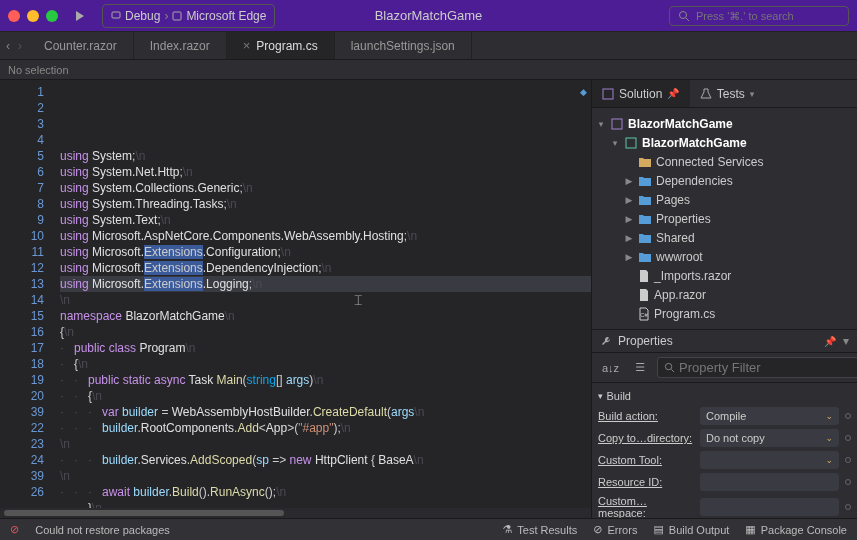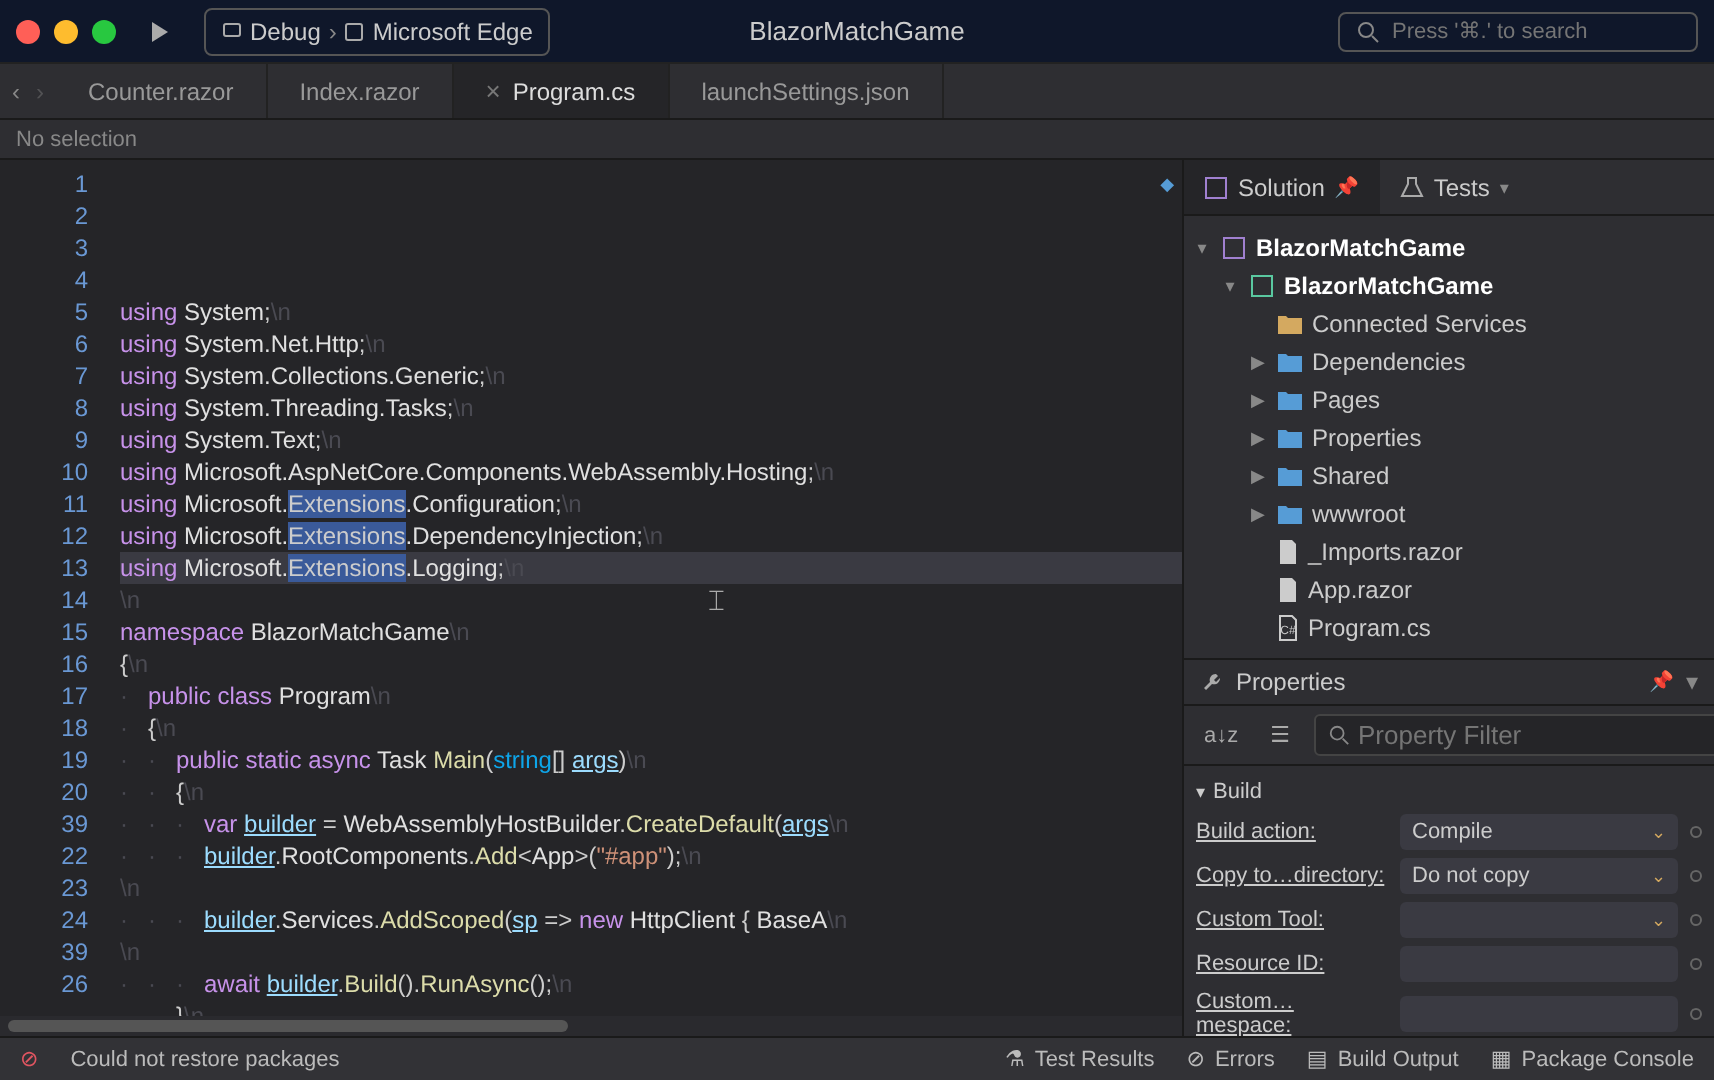--- a/index.html
+++ b/index.html
@@ -1,18 +1,18 @@
 <!DOCTYPE html>
 <html><head>
   <meta charset="utf-8">
   <style>
     * { box-sizing: border-box; margin: 0; padding: 0; font-family: -apple-system, BlinkMacSystemFont, "Segoe UI", sans-serif; }
     body { background: #2a2a2e; color: #ccc; font-size: 12px; width: 857px; height: 540px; overflow: hidden; display: flex; flex-direction: column; }
     
-    .titlebar { height: 32px; background: #0f172a; display: flex; align-items: center; padding: 0 8px; gap: 8px; border-bottom: 1px solid #222; }
+    .titlebar { height: 32px; background: #4c1d95; display: flex; align-items: center; padding: 0 8px; gap: 8px; border-bottom: 1px solid #222; }
     .traffic { display: flex; gap: 7px; }
     .traffic span { width: 12px; height: 12px; border-radius: 50%; display: block; }
     .tr-close { background: #ff5f57; }
     .tr-min { background: #febc2e; }
     .tr-max { background: #28c840; }
     .tb-btn { width: 28px; height: 24px; display: flex; align-items: center; justify-content: center; color: #aaa; border-radius: 3px; }
     .tb-config { display: flex; align-items: center; gap: 4px; border: 1px solid #555; border-radius: 4px; padding: 2px 8px; height: 24px; color: #ccc; }
     .tb-title { position: absolute; left: 50%; transform: translateX(-50%); color: #ccc; font-size: 13px; }
     .tb-search { margin-left: auto; border: 1px solid #555; border-radius: 4px; padding: 3px 8px; width: 180px; display: flex; align-items: center; gap: 6px; color: #888; }
     .tb-search input { background: transparent; border: none; outline: none; color: #ccc; font-size: 11px; flex: 1; }
@@ -32,21 +32,21 @@
     .gutter .ln { height: 16px; }
     .code { flex: 1; padding: 4px 0; white-space: pre; line-height: 16px; overflow-x: auto; position: relative; }
     .code-line { height: 16px; position: relative; }
     .code-line.hl { background: #3a3a42; }
     .code-line .ws { color: #4a4a52; }
     .kw { color: #c792ea; }
     .kw2 { color: #0ea5e9; }
     .cls { color: #e0e0e0; }
     .str { color: #ce9178; }
     .mtd { color: #dcdcaa; }
-    .var { color: #9cdcfe; text-decoration: underline; }
+    .var { color: #9cdcfe; }
     .hl-ext { background: #3a5a9a; }
     .marker { position: absolute; right: 4px; color: #569cd6; font-size: 9px; }
     .hscroll { height: 10px; background: #2a2a2e; position: relative; }
     .hscroll-thumb { position: absolute; left: 4px; width: 280px; height: 6px; top: 2px; background: #555; border-radius: 3px; }
     
     .right-panel { width: 266px; background: #2e2e32; border-left: 1px solid #1a1a1a; display: flex; flex-direction: column; }
     .panel-tabs { height: 28px; display: flex; align-items: center; border-bottom: 1px solid #1a1a1a; }
     .panel-tab { padding: 0 10px; height: 100%; display: flex; align-items: center; gap: 5px; color: #ccc; font-size: 12px; }
     .panel-tab.active { background: #252528; }
     .panel-tab .pin { color: #888; font-size: 10px; }

